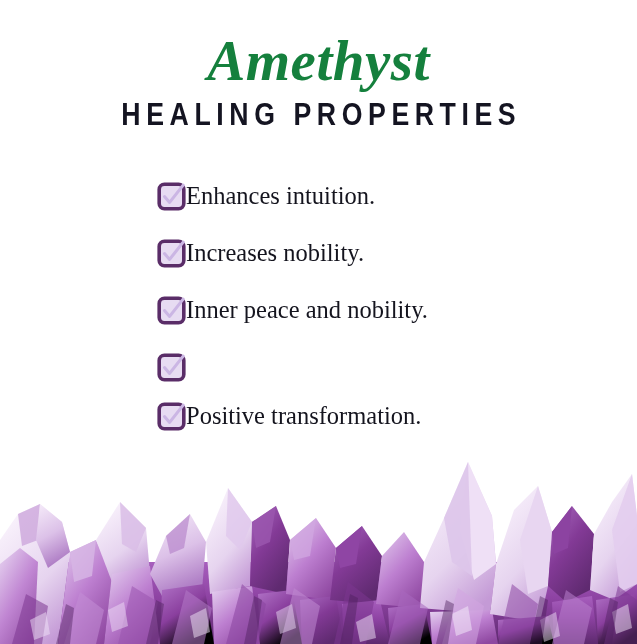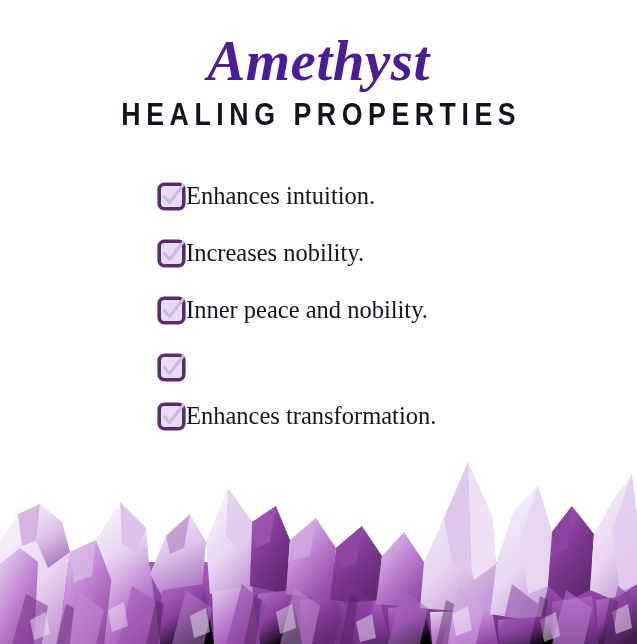--- a/index.html
+++ b/index.html
@@ -29,21 +29,21 @@
     width: 637px;
     text-align: center;
   }
 
   .title {
     font-family: "Liberation Serif", "DejaVu Serif", serif;
     font-style: italic;
     font-weight: bold;
     font-size: 57px;
     line-height: 1.02;
-    color: #4c1d95;
+    color: #15803d;
     letter-spacing: 0.5px;
   }
 
   .subtitle {
     margin-top: 9px;
     font-family: "Liberation Sans Narrow", "Liberation Sans", "DejaVu Sans", sans-serif;
     font-weight: bold;
     font-size: 31px;
     line-height: 1;
     color: #141421;
@@ -152,21 +152,21 @@
       </span>
     </div>
 
     <div class="list-item">
       <span class="check">
         <svg viewBox="0 0 29 29" xmlns="http://www.w3.org/2000/svg">
           <rect x="2.2" y="2.2" width="24.6" height="24.6" rx="5.2" ry="5.2" fill="#e7dcf2" stroke="#5a2d68" stroke-width="3.6"></rect>
           <path d="M7.5 14.6 L12.6 20.4 L26.2 3.1" fill="none" stroke="#cbb6e4" stroke-width="3.1" stroke-linecap="round" stroke-linejoin="round"></path>
         </svg>
       </span>
-      <span class="item-text single">Enhances transformation.</span>
+      <span class="item-text single">Positive transformation.</span>
     </div>
 
   </div>
 
   <div class="crystals">
     <svg viewBox="0 0 637 200" preserveAspectRatio="none" xmlns="http://www.w3.org/2000/svg">
       <defs>
         <linearGradient id="gLite" x1="0" y1="0" x2="0.3" y2="1">
           <stop offset="0" stop-color="#f6ecfa"></stop>
           <stop offset="0.55" stop-color="#dcc1e8"></stop>

